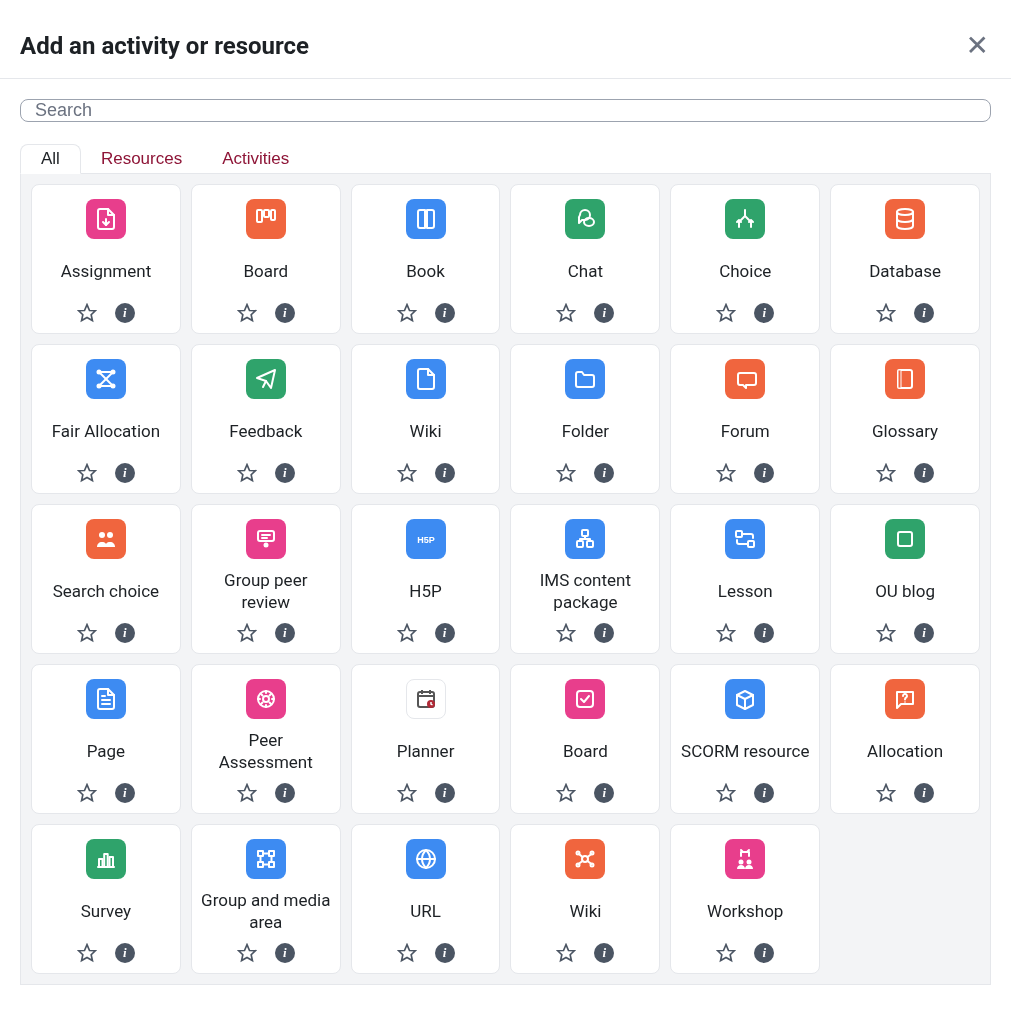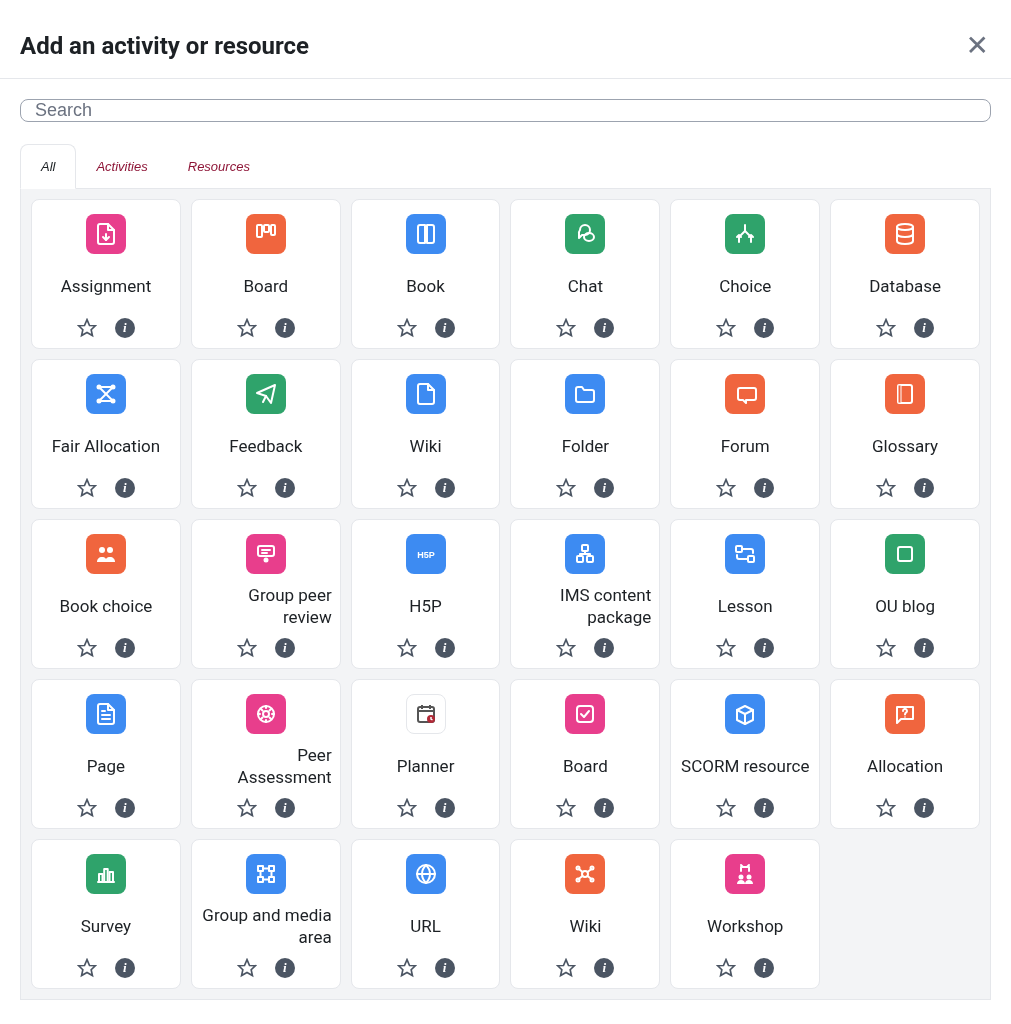--- a/index.html
+++ b/index.html
@@ -39,29 +39,28 @@
     border-radius: 8px;
     color: #374151;
   }
   .search-input::placeholder { color: #6b7280; }
   .tabs {
     display: flex;
     margin-top: 22px;
     border-bottom: 1px solid #e5e7eb;
   }
   .tab {
-    padding: 14px 20px;
-    font-size: 13px;
+    padding: 4px 20px;
+    font-size: 17px;
     cursor: pointer;
     background: none;
     border: none;
     border-bottom: 1px solid transparent;
     margin-bottom: -1px;
     color: #8e1537;
-    font-style: italic;
   }
   .tab.active {
     color: #1d2125;
     border: 1px solid #e5e7eb;
     border-bottom: 1px solid #fff;
     border-radius: 8px 8px 0 0;
     background: #fff;
   }
   .grid-wrap {
     background: #f3f4f6;
@@ -92,21 +91,21 @@
     border-radius: 8px;
     display: flex;
     align-items: center;
     justify-content: center;
     flex-shrink: 0;
   }
   .icon-box svg { width: 24px; height: 24px; }
   .card-label {
     font-size: 17px;
     color: #1d2125;
-    text-align: right;
+    text-align: center;
     line-height: 1.3;
     margin-top: 8px;
     flex: 1;
     display: flex;
     align-items: center;
   }
   .card-actions {
     display: flex;
     gap: 18px;
     margin-top: 8px;
@@ -142,22 +141,22 @@
     <button class="close-btn" aria-label="Close">
       <span>✕</span>
     </button>
   </div>
 
   <div class="modal-body">
     <input type="text" class="search-input" placeholder="Search" style="">
 
     <div class="tabs" id="tabs-container">
         <button class="tab active">All</button>
+        <button class="tab">Resources</button>
         <button class="tab">Activities</button>
-        <button class="tab">Resources</button>
       </div>
 
     <div class="grid-wrap">
       <div class="grid" id="grid">
           <div class="card">
             <div class="icon-box c-pink">
               <svg viewBox="0 0 24 24">
                 <path stroke="white" fill="none" stroke-width="2" stroke-linecap="round" stroke-linejoin="round" d="M14 2H6a2 2 0 0 0-2 2v16a2 2 0 0 0 2 2h12a2 2 0 0 0 2-2V8z"></path>
                 <path stroke="white" fill="none" stroke-width="2" stroke-linecap="round" stroke-linejoin="round" d="M14 2v6h6"></path>
                 <path stroke="white" fill="none" stroke-width="2" stroke-linecap="round" stroke-linejoin="round" d="M12 18v-6"></path>
@@ -376,21 +375,21 @@
           </div>
           <div class="card">
             <div class="icon-box c-orange">
               <svg viewBox="0 0 24 24">
                 <circle fill="white" cx="8" cy="8" r="3"></circle>
                 <circle fill="white" cx="16" cy="8" r="3"></circle>
                 <path fill="white" d="M3 20c0-3 2-5 5-5s5 2 5 5z"></path>
                 <path fill="white" d="M11 20c0-3 2-5 5-5s5 2 5 5z"></path>
               </svg>
             </div>
-            <div class="card-label">Book choice</div>
+            <div class="card-label">Search choice</div>
             <div class="card-actions">
               <span class="star-btn">
                 <svg viewBox="0 0 24 24">
                   <polygon points="12 2 15 9 22 9.3 17 14 18.5 21 12 17.3 5.5 21 7 14 2 9.3 9 9"></polygon>
                 </svg>
               </span>
               <span class="info-btn">i</span>
             </div>
           </div>
           <div class="card">

